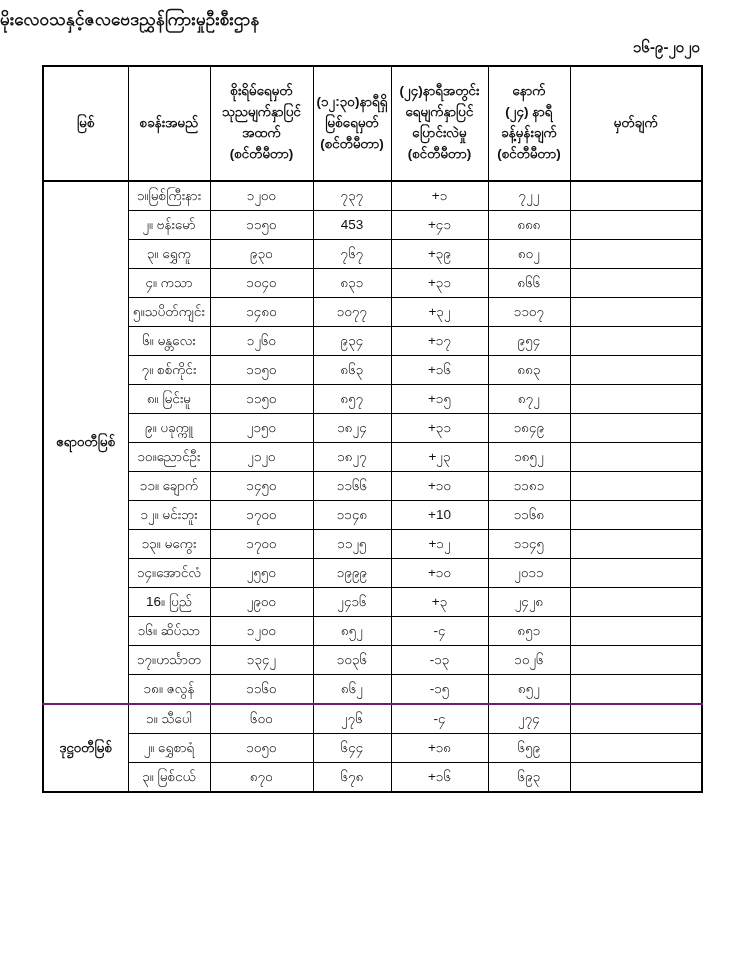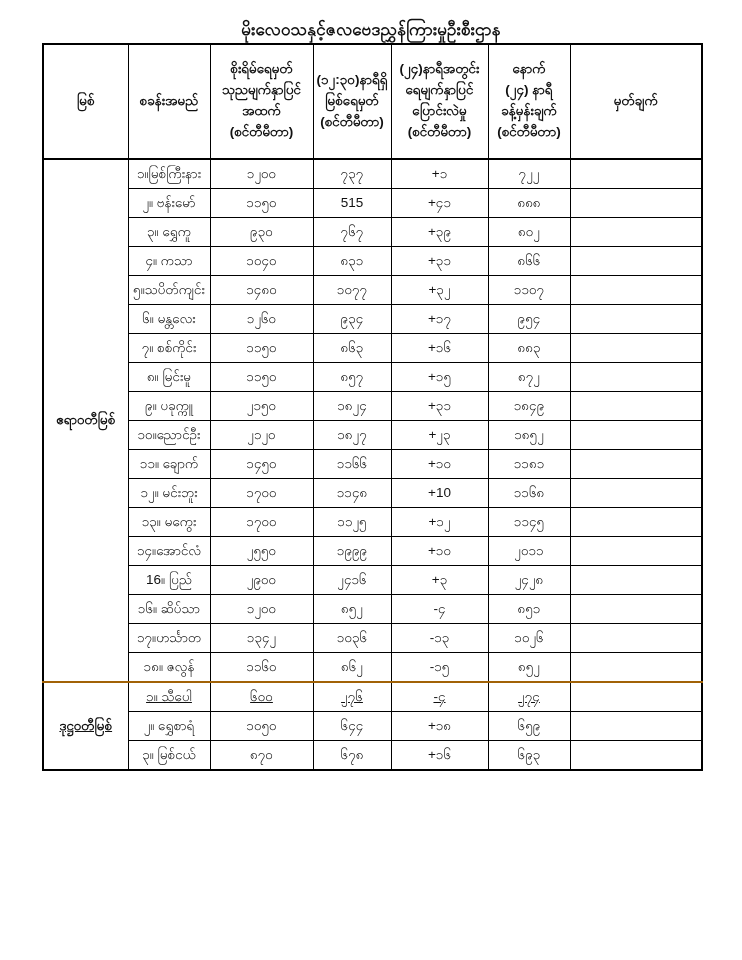--- a/index.html
+++ b/index.html
@@ -11,22 +11,21 @@
     font-family: "Liberation Sans", sans-serif;
     color: #111111;
   }
   .page {
     position: relative;
     width: 742px;
     height: 960px;
     overflow: hidden;
   }
   .title-block {
-    padding-top: 18px;
-    text-align: center;
+    padding-top: 8px;
   }
   .title-line {
     font-size: 17px;
     font-weight: 700;
     line-height: 1.45;
     letter-spacing: 0.2px;
   }
   .date-line {
     text-align: right;
     margin: 4px 42px 6px 0;
@@ -70,31 +69,31 @@
     font-weight: 600;
     font-size: 14px;
   }
   td.danger-level-cell,
   td.current-level-cell,
   td.change-cell,
   td.forecast-cell {
     font-size: 14px;
   }
   tr.group-start td {
-    border-top: 2px solid #a16207;
-    text-decoration: underline;
+    border-top: 2px solid #701a75;
   }
 </style>
 </head>
 <body>
 
 <div class="page">
   <div class="title-block">
     <div class="title-line">မိုးလေဝသနှင့်ဇလဗေဒညွှန်ကြားမှုဦးစီးဌာန</div>
   </div>
+  <div class="date-line">၁၆-၉-၂၀၂၀</div>
 
   <table class="forecast">
     <colgroup>
       <col style="width:85px">
       <col style="width:82px">
       <col style="width:103px">
       <col style="width:78px">
       <col style="width:97px">
       <col style="width:82px">
       <col style="width:132px">
@@ -127,21 +126,21 @@
           <td class="station-cell">၁။မြစ်ကြီးနား</td>
           <td class="danger-level-cell">၁၂၀၀</td>
           <td class="current-level-cell">၇၃၇</td>
           <td class="change-cell">+၁</td>
           <td class="forecast-cell">၇၂၂</td>
           <td class="remark-cell"></td>
         </tr>
         <tr>
           <td class="station-cell">၂။ ဗန်းမော်</td>
           <td class="danger-level-cell">၁၁၅၀</td>
-          <td class="current-level-cell">515</td>
+          <td class="current-level-cell">453</td>
           <td class="change-cell">+၄၁</td>
           <td class="forecast-cell">၈၈၈</td>
           <td class="remark-cell"></td>
         </tr>
         <tr>
           <td class="station-cell">၃။ ရွှေကူ</td>
           <td class="danger-level-cell">၉၃၀</td>
           <td class="current-level-cell">၇၆၇</td>
           <td class="change-cell">+၃၉</td>
           <td class="forecast-cell">၈၀၂</td>

